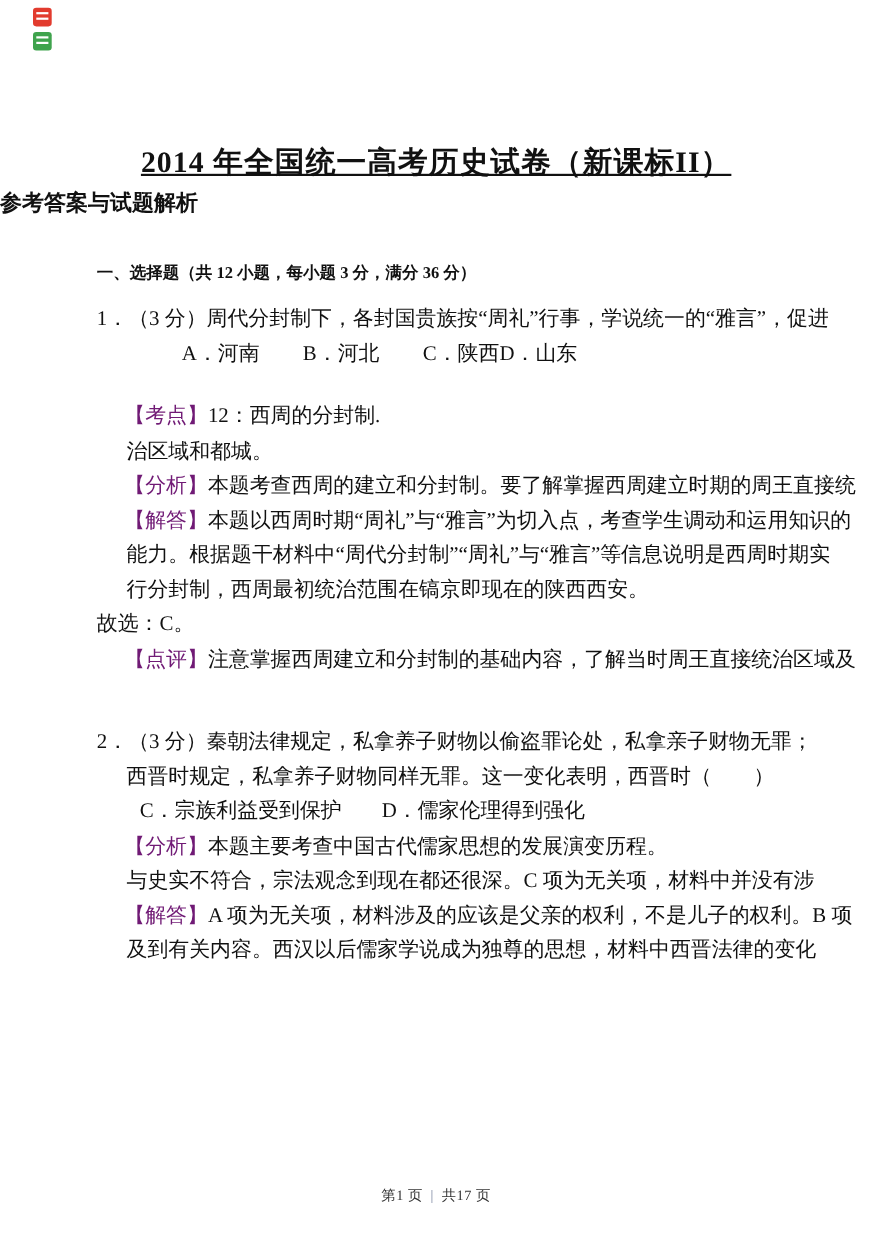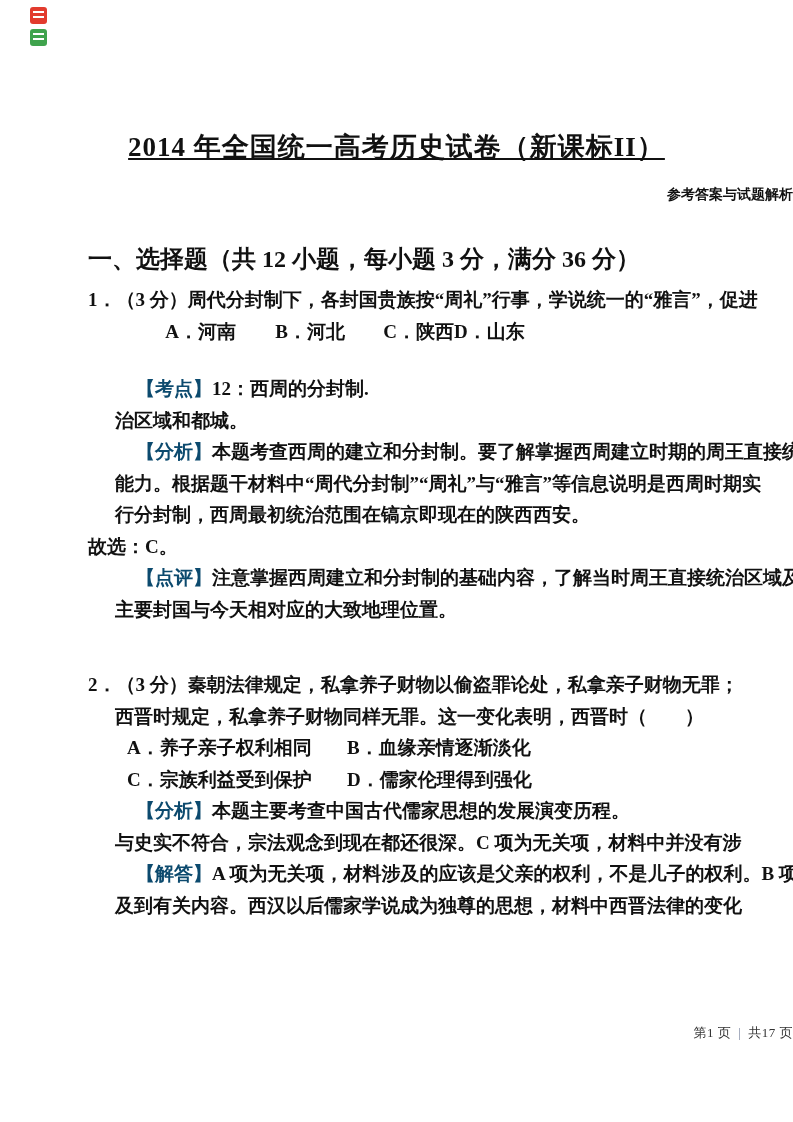--- a/index.html
+++ b/index.html
@@ -25,54 +25,54 @@
 
   .title {
     margin: 0; padding-top: 130px;
     text-align: center;
     font-size: 27px; font-weight: bold;
     line-height: 34px;
     letter-spacing: 1px;
     text-decoration: underline;
   }
   .subtitle {
-    margin-top: 22px;
-    text-align: right;
-    font-size: 14px; font-weight: bold;
+    margin-top: 12px;
+    text-align: left;
+    font-size: 20px; font-weight: bold;
     line-height: 18px;
   }
 
   .content { margin: 0 86px 0 88px; }
 
   .section {
     margin-top: 40px;
-    font-size: 24px; font-weight: bold;
+    font-size: 15px; font-weight: bold;
     line-height: 30px;
   }
 
-  .ln { font-size: 19px; line-height: 31.5px; white-space: nowrap; font-weight: bold; }
+  .ln { font-size: 19px; line-height: 31.5px; white-space: nowrap; }
   .q-first { margin-top: 10px; }
   .ind-hang  { padding-left: 27px; }
   .ind-label { padding-left: 25px; }
   .ind-opt   { padding-left: 39px; }
 
   .gap-a  { margin-top: 26px; }
   .gap-q2 { margin-top: 44px; }
   .gap-b  { margin-top: 28px; }
 
-  .lbl { color: #0c4a6e; margin-left: 23px; }
+  .lbl { color: #701a75; }
 
   .opt4 span { display: inline-block; width: 109px; text-align: right; }
   .opt4 span:last-child { width: auto; }
   .opt2 span:first-child { display: inline-block; width: 220px; }
 
   .footer {
     position: absolute;
-    left: 0; right: 0; top: 1024px;
-    text-align: right;
+    left: 0; right: 0; top: 1078px;
+    text-align: center;
     font-size: 13px; color: #333333;
     letter-spacing: 0.5px;
   }
   .footer .sep { color: #7a85a0; padding: 0 7px; }
 </style>
 </head>
 <body>
 
 <div class="page">
 
@@ -93,33 +93,32 @@
       <span>A．河南</span><span>B．河北</span><span>C．陕西</span><span>D．山东</span>
     </div>
 
     <div class="ln ind-label gap-a">
       <span class="lbl">【考点】</span><span>12：西周的分封制.</span>
     </div>
     <div class="ln ind-hang">治区域和都城。</div>
     <div class="ln ind-label">
       <span class="lbl">【分析】</span><span>本题考查西周的建立和分封制。要了解掌握西周建立时期的周王直接统</span>
     </div>
+    <div class="ln ind-label">
+      <span class="lbl">【解答】</span><span>本题以西周时期“周礼”与“雅言”为切入点，考查学生调动和运用知识的</span>
+    </div>
     <div class="ln ind-hang">能力。根据题干材料中“周代分封制”“周礼”与“雅言”等信息说明是西周时期实</div>
     <div class="ln ind-hang">行分封制，西周最初统治范围在镐京即现在的陕西西安。</div>
     <div class="ln">故选：C。</div>
     <div class="ln ind-label">
       <span class="lbl">【点评】</span><span>注意掌握西周建立和分封制的基础内容，了解当时周王直接统治区域及</span>
     </div>
-    <div class="ln ind-hang">主要封国与今天相对应的大致地理位置。</div>
 
     <div class="ln gap-q2">2．（3 分）秦朝法律规定，私拿养子财物以偷盗罪论处，私拿亲子财物无罪；</div>
     <div class="ln ind-hang">西晋时规定，私拿养子财物同样无罪。这一变化表明，西晋时（　　）</div>
-    <div class="ln ind-opt opt2">
-      <span>A．养子亲子权利相同</span><span>B．血缘亲情逐渐淡化</span>
-    </div>
     <div class="ln ind-opt opt2">
       <span>C．宗族利益受到保护</span><span>D．儒家伦理得到强化</span>
     </div>
 
     <div class="ln ind-label">
       <span class="lbl">【分析】</span><span>本题主要考查中国古代儒家思想的发展演变历程。</span>
     </div>
     <div class="ln ind-hang">与史实不符合，宗法观念到现在都还很深。C 项为无关项，材料中并没有涉</div>
     <div class="ln ind-label">
       <span class="lbl">【解答】</span><span>A 项为无关项，材料涉及的应该是父亲的权利，不是儿子的权利。B 项</span>

